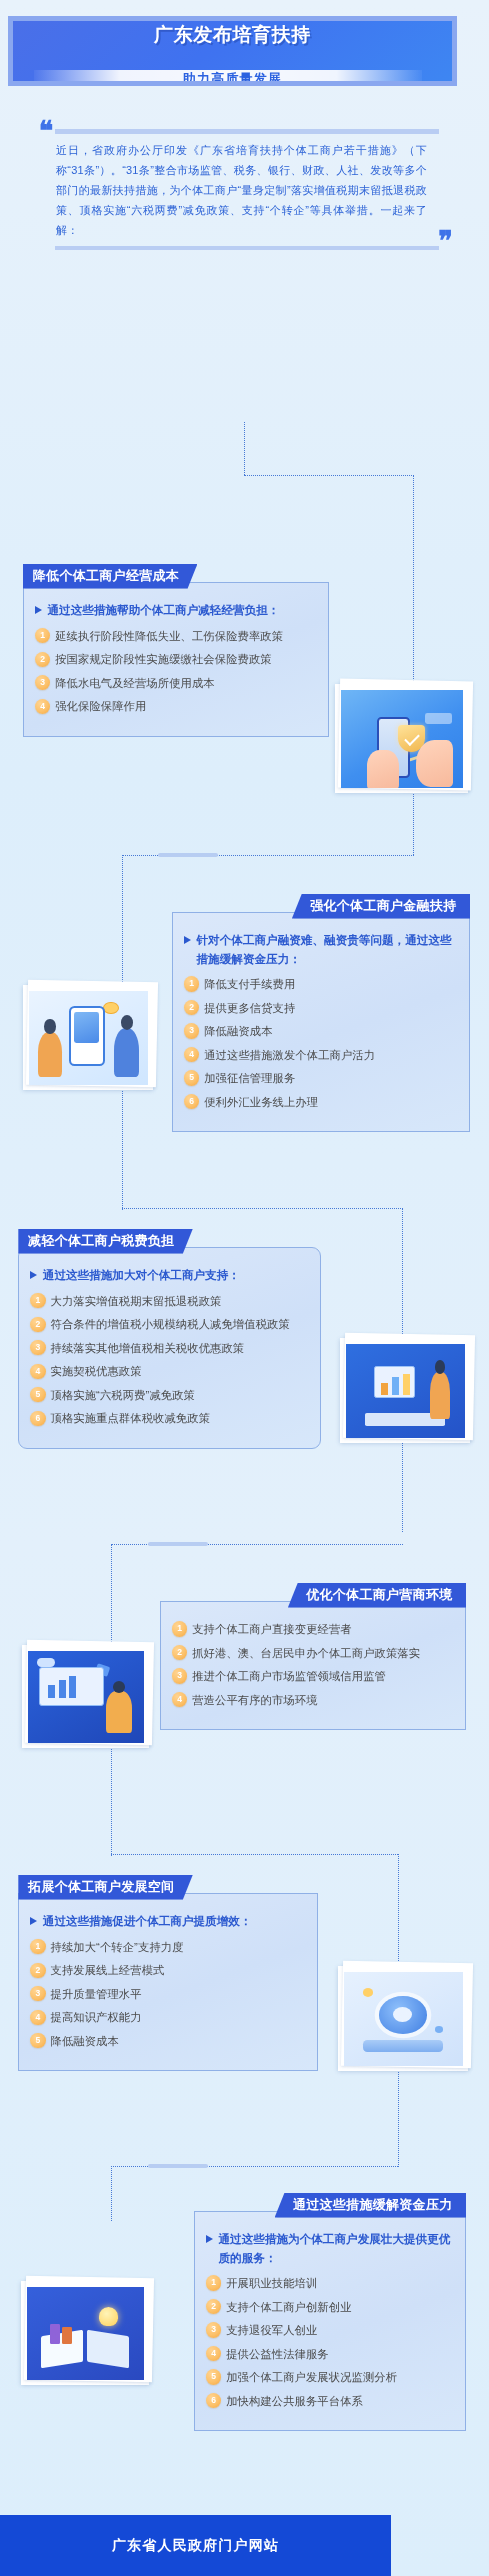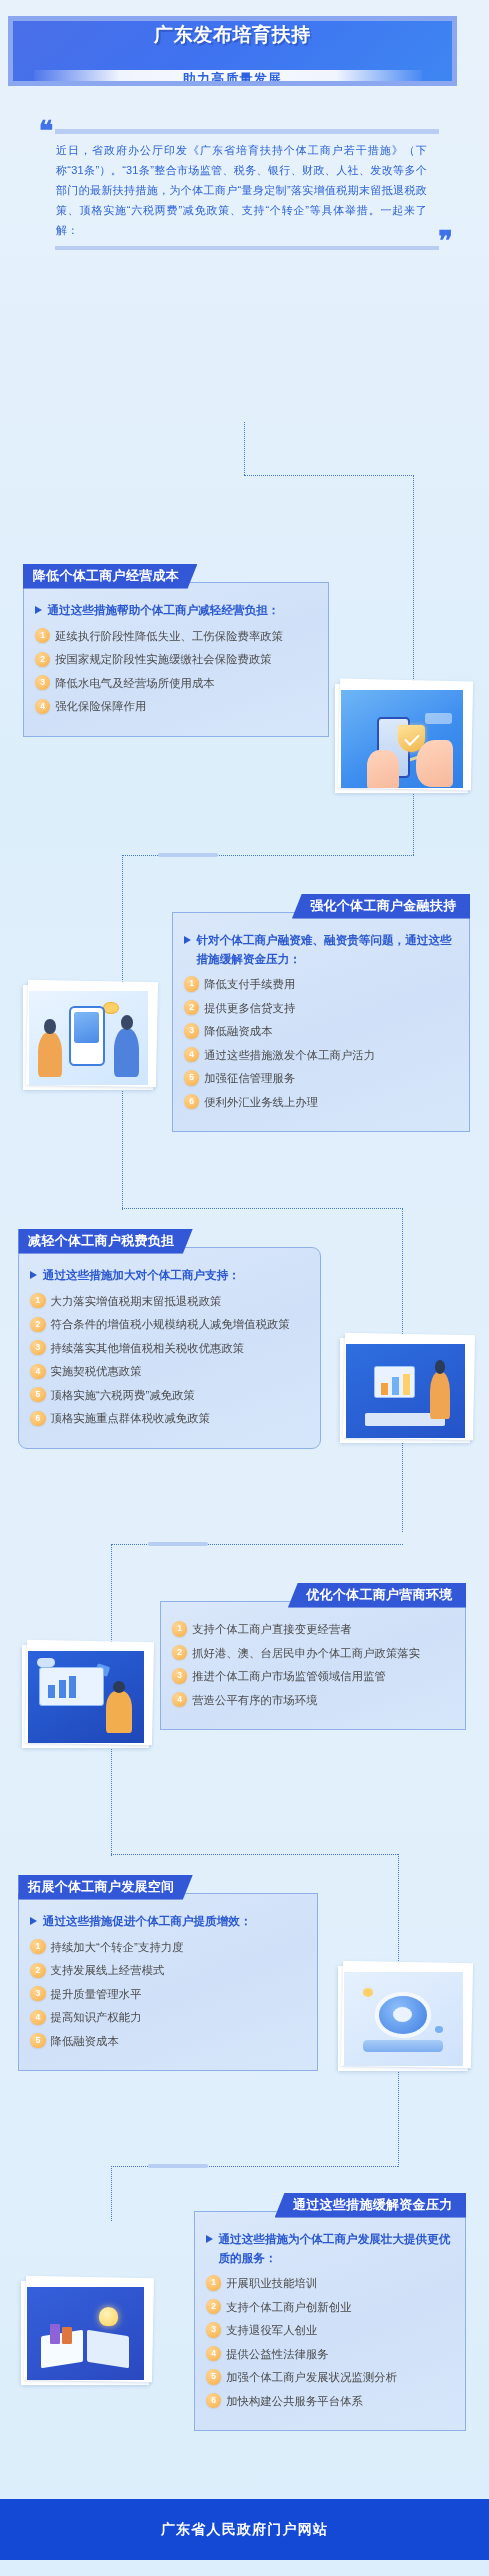--- a/index.html
+++ b/index.html
@@ -262,22 +262,22 @@
   .ill6 { background: linear-gradient(150deg,#3560dc 0%, #2a49c0 100%); }
   .ill6 .bookL{position:absolute;left:12%;bottom:16%;width:36%;height:34%;background:#f6fbff;transform:skewY(-9deg);border-radius:1.8px;}
   .ill6 .bookR{position:absolute;right:12%;bottom:16%;width:36%;height:34%;background:#e3eefc;transform:skewY(9deg);border-radius:1.8px;}
   .ill6 .bulb{position:absolute;right:22%;top:22%;width:16%;height:20%;background:radial-gradient(circle at 40% 35%,#fff4b8,#ffd15a);border-radius:50% 50% 40% 40%;box-shadow:0 0 7.3px rgba(255,220,120,.8);}
   .ill6 .bk1{position:absolute;left:20%;top:40%;width:9%;height:22%;background:#8f63d8;border-radius:1.2px;}
   .ill6 .bk2{position:absolute;left:30%;top:44%;width:9%;height:18%;background:#e0763f;border-radius:1.2px;}
 
   
   .footer {
     position: absolute;
-    left: 0; bottom: 16px;
-    width: 489px; height: 61px;
+    left: 0; bottom: 0;
+    width: 391px; height: 61px;
     background: #1449d6;
     color: #fff;
     font-size: 14px;
     font-weight: 900;
     letter-spacing: 1.2px;
     display: flex;
     align-items: center;
     justify-content: center;
   }
 </style>

